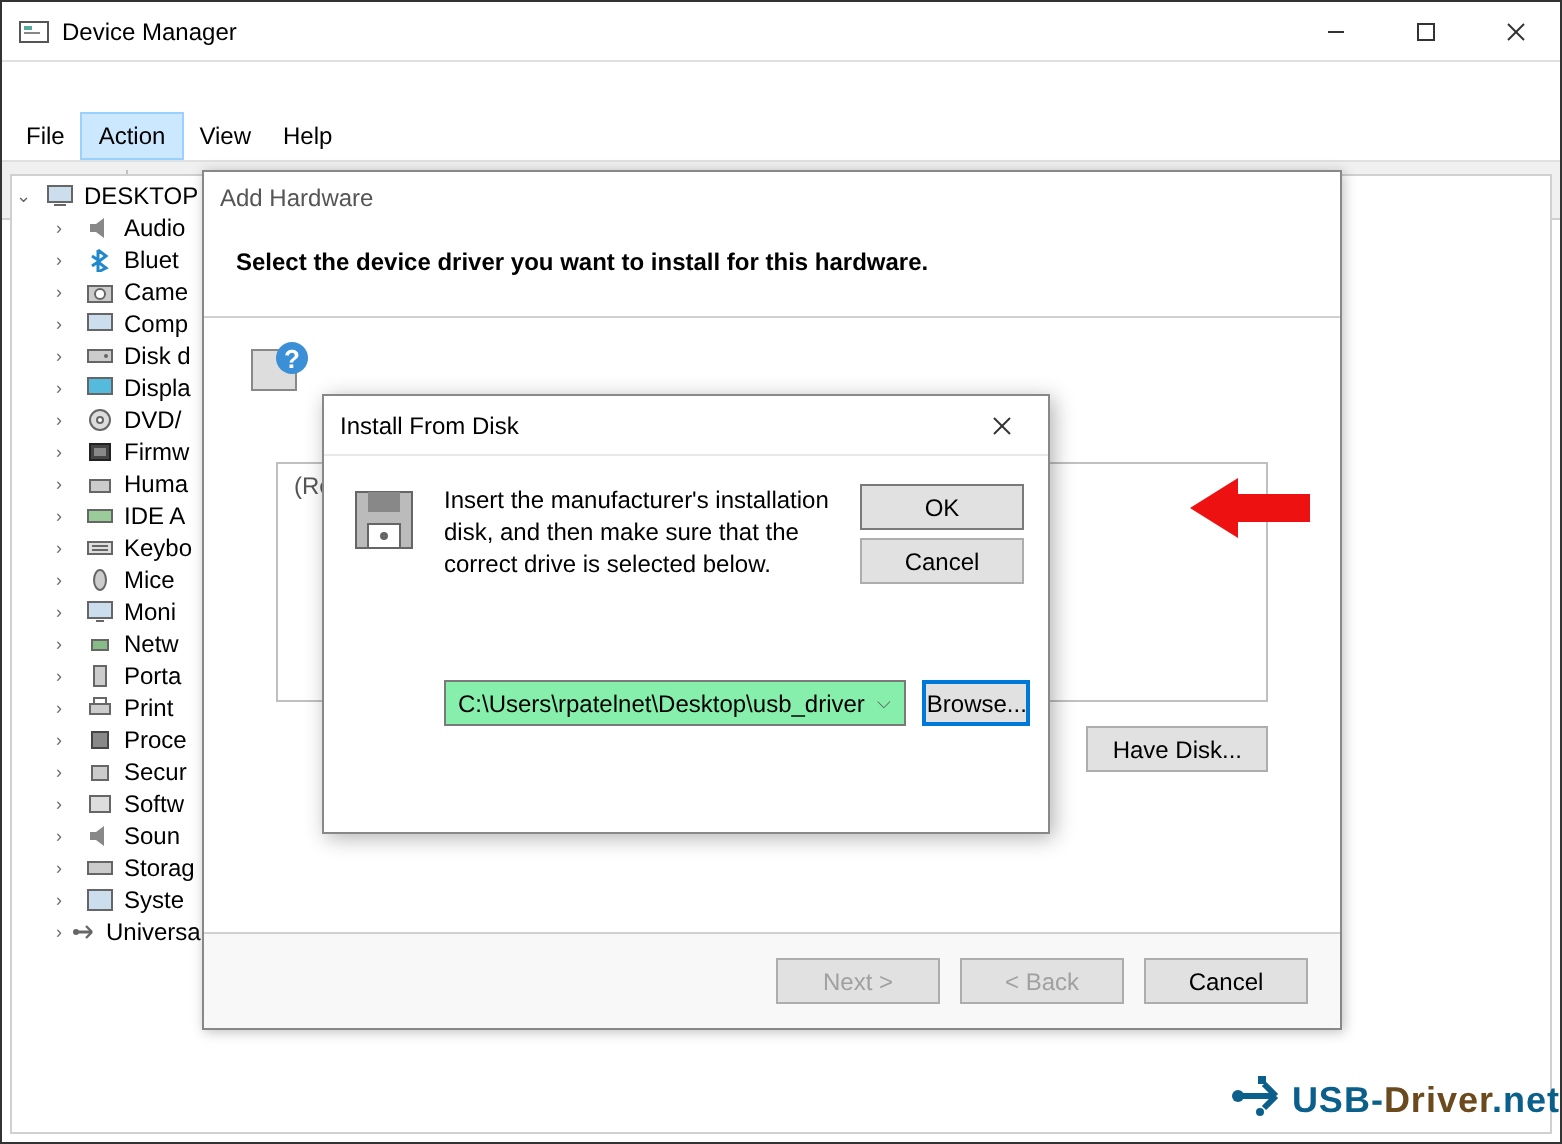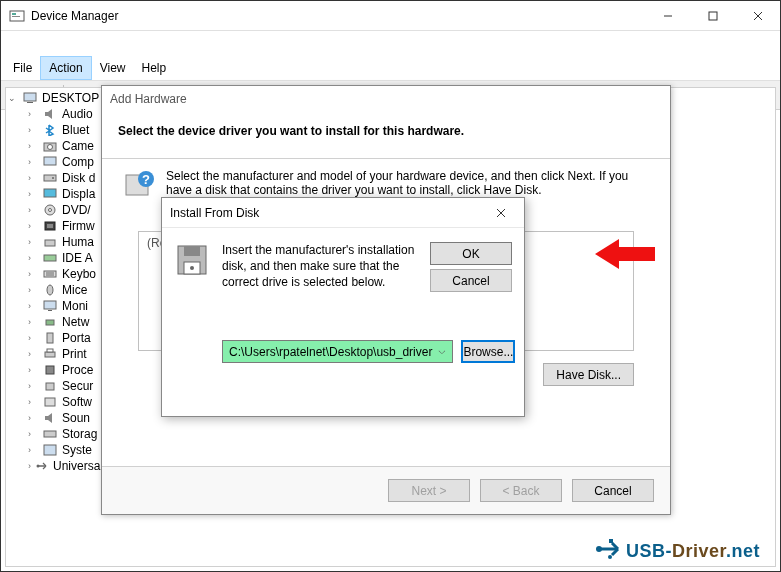--- a/index.html
+++ b/index.html
@@ -61,21 +61,21 @@
     .dialog2 .d2lower { padding: 44px 12px 12px 60px; font-size: 12px; }
     .dialog2 .d2row { display: flex; gap: 8px; align-items: center; margin-top: 4px; }
     .dialog2 .pathbox { flex: 1; height: 23px; border: 1px solid #7a7a7a; font-size: 12px; padding: 0 20px 0 6px; background: #86efac; position: relative; display: flex; align-items: center; }
     .dialog2 .pathbox .dd { position: absolute; right: 3px; top: 3px; width: 15px; height: 15px; display:flex; align-items:center; justify-content:center; font-size:9px; color:#555; }
     .dialog2 .browse { width: 82px; height: 23px; font-size: 12px; background: #e1e1e1; border: 2px solid #0078d7; }
 
     
     .redarrow { position: absolute; top: 238px; left: 594px; pointer-events: none; }
 
     
-    .watermark { position: absolute; right: 20px; bottom: 6px; text-align: right; }
+    .watermark { position: absolute; right: 0; bottom: 6px; text-align: right; }
     .watermark .brand { display: flex; align-items: center; gap: 4px; justify-content: flex-end; }
     .watermark .brandtext { font-weight: bold; font-size: 18px; letter-spacing: 0.5px; }
     .watermark .usb { color: #0b5f8b; }
     .watermark .driver { color: #6b4a1e; }
     .watermark .tag { font-size: 10px; color: #666; font-style: italic; }
   </style>
 </head>
 <body>
 
 <div class="titlebar">
@@ -392,21 +392,20 @@
     <div class="dheading">Select the device driver you want to install for this hardware.</div>
     <div class="dhr"></div>
     <div class="dinstr">
       <span class="qicon">
         <svg viewBox="0 0 32 32">
             <rect x="2" y="6" width="22" height="20" fill="#ddd" stroke="#888"></rect>
             <circle cx="22" cy="10" r="8" fill="#3a8fd6"></circle>
             <text x="22" y="15" font-size="13" text-anchor="middle" fill="#fff" font-weight="bold">?</text>
           </svg>
       </span>
-      <span>Select the manufacturer and model of your hardware device, and then click Next. If you have a disk that contains the driver you want to install, click Have Disk.</span>
     </div>
     <div class="listbox">
       <span>(Retrieving a list of all devices)</span>
     </div>
     <div class="havedisk">
       <button class="dbtn">Have Disk...</button>
     </div>
   </div>
   <div class="dfooter">
     <button class="dbtn disabled">Next &gt;</button>

